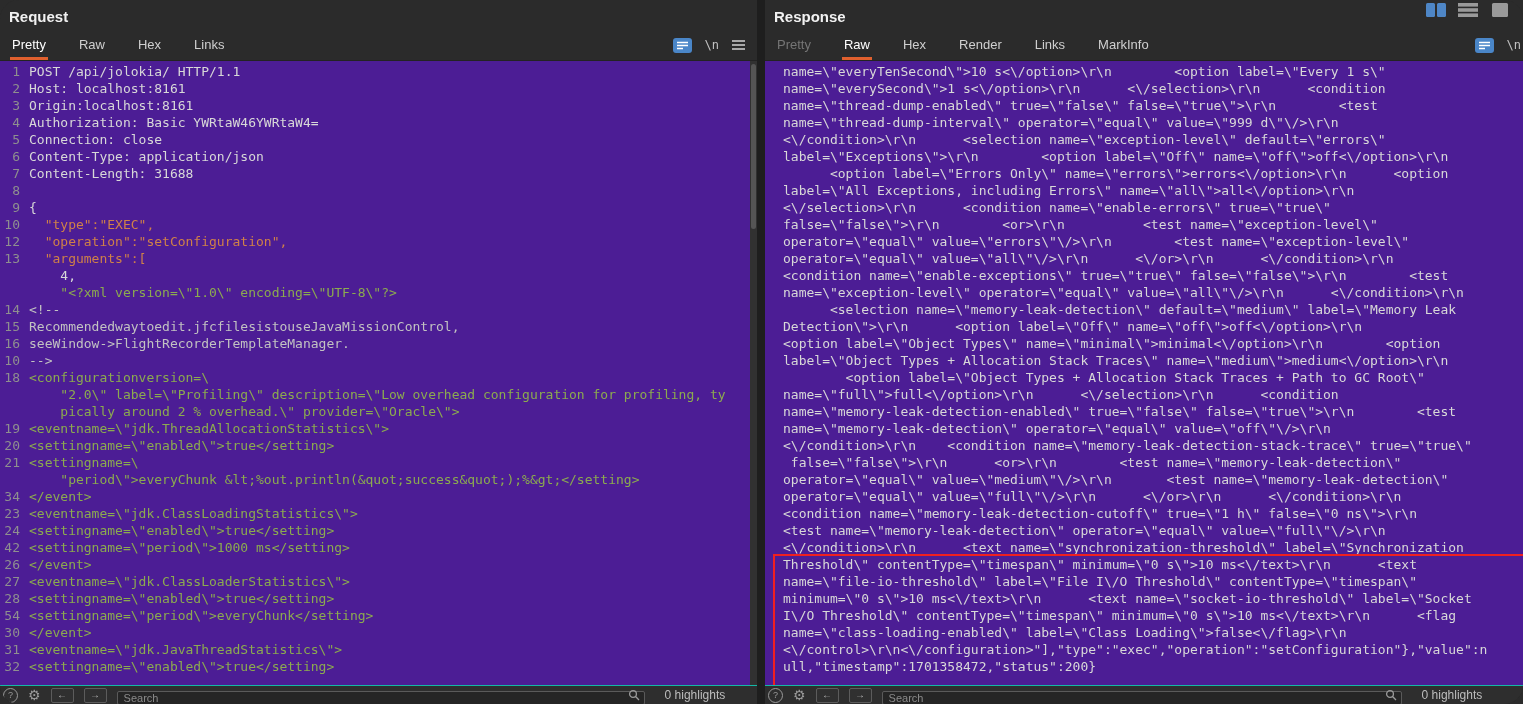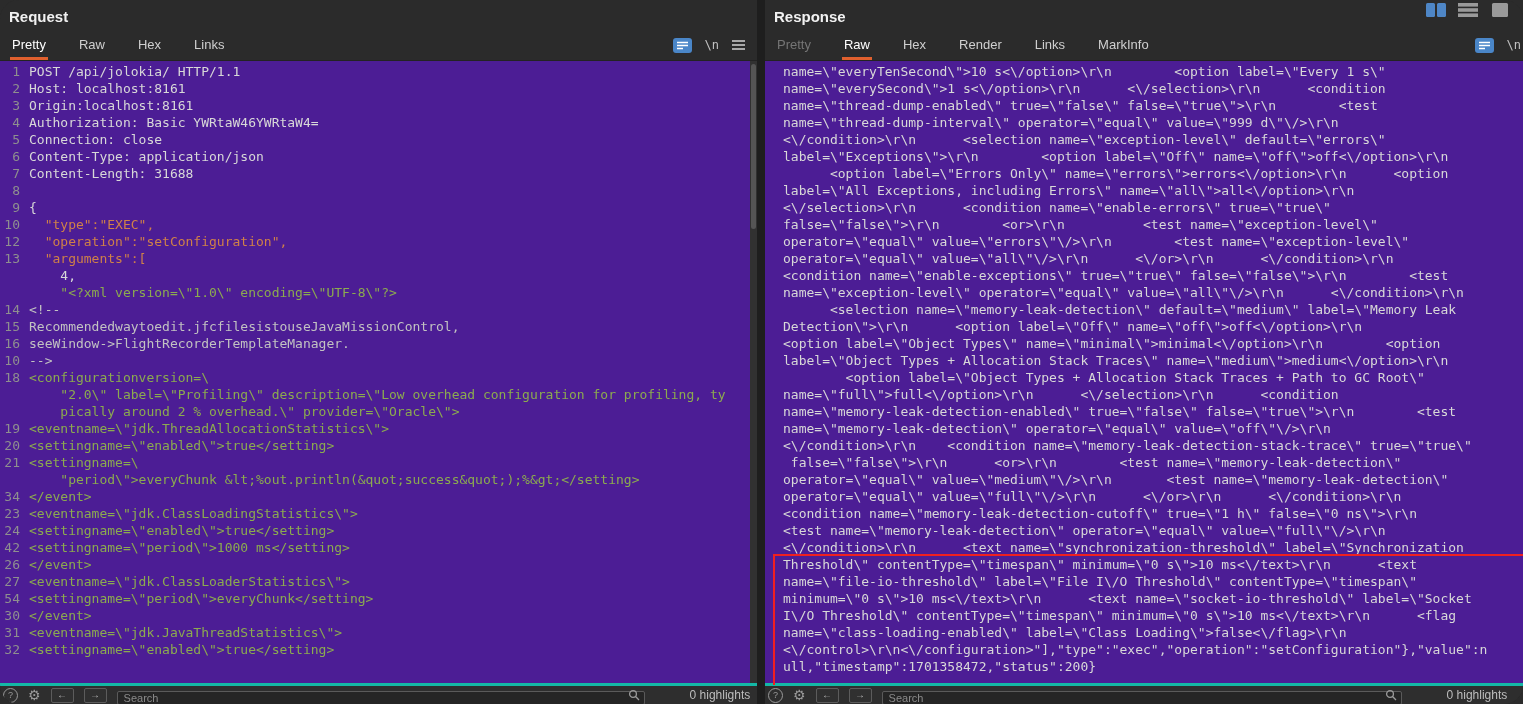--- a/index.html
+++ b/index.html
@@ -36,40 +36,40 @@
   #response-editor .row{padding-left:18px;}
 
   .redbox{position:absolute;left:8px;right:5px;top:493px;height:131px;border:2px solid #ef2020;
           pointer-events:none;z-index:5;}
 
   .vscroll{position:absolute;right:0;top:61px;bottom:19px;width:7px;background:#313131;}
   .vthumb{position:absolute;left:1px;width:5px;background:#555555;border-radius:3px;}
   #request-panel .vthumb{top:3px;height:165px;}
   #response-panel .vthumb{bottom:4px;height:158px;}
 
-  .searchbar{position:absolute;left:0;right:0;bottom:0;height:18px;background:#2e2e2e;border-top:3px solid #14b8a6;
+  .searchbar{position:absolute;left:0;right:0;bottom:0;height:18px;background:#2e2e2e;border-top:1px solid #14b8a6;
              display:flex;align-items:center;gap:10px;padding-left:3px;}
   .help-icon{width:13px;height:13px;border:1px solid #9a9a9a;border-radius:50%;color:#9a9a9a;
              font-size:9px;line-height:12px;text-align:center;flex:none;cursor:pointer;}
   .help-icon::before{content:"?";}
   .gear-icon{color:#9a9a9a;font-size:14px;line-height:14px;flex:none;cursor:pointer;}
   .gear-icon::before{content:"⚙";}
   .navbtn{width:21px;height:13px;border:1px solid #5c5c5c;border-radius:2px;color:#b5b5b5;font-size:10px;
           line-height:12px;text-align:center;flex:none;cursor:pointer;background:#303030;}
   .prev-btn::before{content:"←";}
   .next-btn::before{content:"→";}
   .search-wrap{position:relative;height:14px;flex:none;}
   #request-panel .search-wrap{width:528px;}
   #response-panel .search-wrap{width:520px;}
   .search-input{width:100%;height:14px;box-sizing:border-box;background:#252525;border:1px solid #5a5a5a;
                 border-radius:2px;color:#d0d0d0;font-size:11px;padding:0 20px 0 6px;outline:none;
                 font-family:"Liberation Sans",sans-serif;}
   .search-input::placeholder{color:#8a8a8a;}
   .mag{position:absolute;right:5px;top:1px;}
-  .highlights{font-size:12px;color:#bdbdbd;margin-left:35px;white-space:nowrap;}
+  .highlights{font-size:12px;color:#bdbdbd;margin-left:10px;white-space:nowrap;}
 
   .layout-buttons{position:absolute;top:3px;right:13px;display:flex;gap:12px;z-index:10;}
   .layout-btn{width:20px;height:14px;cursor:pointer;}
 </style>
 </head>
 <body>
 
 <div class="app">
 
   <div class="layout-buttons">
@@ -142,20 +142,21 @@
         <div class="row"><span class="ln">19</span><span class="code green">&lt;eventname=\"jdk.ThreadAllocationStatistics\"&gt;</span></div>
         <div class="row"><span class="ln">20</span><span class="code green">&lt;settingname=\"enabled\"&gt;true&lt;/setting&gt;</span></div>
         <div class="row"><span class="ln">21</span><span class="code green">&lt;settingname=\</span></div>
         <div class="row"><span class="ln"></span><span class="code green">    "period\"&gt;everyChunk &amp;lt;%out.println(&amp;quot;success&amp;quot;);%&amp;gt;&lt;/setting&gt;</span></div>
         <div class="row"><span class="ln">34</span><span class="code green">&lt;/event&gt;</span></div>
         <div class="row"><span class="ln">23</span><span class="code green">&lt;eventname=\"jdk.ClassLoadingStatistics\"&gt;</span></div>
         <div class="row"><span class="ln">24</span><span class="code green">&lt;settingname=\"enabled\"&gt;true&lt;/setting&gt;</span></div>
         <div class="row"><span class="ln">42</span><span class="code green">&lt;settingname=\"period\"&gt;1000 ms&lt;/setting&gt;</span></div>
         <div class="row"><span class="ln">26</span><span class="code green">&lt;/event&gt;</span></div>
         <div class="row"><span class="ln">27</span><span class="code green">&lt;eventname=\"jdk.ClassLoaderStatistics\"&gt;</span></div>
+        <div class="row"><span class="ln">28</span><span class="code green">&lt;settingname=\"enabled\"&gt;true&lt;/setting&gt;</span></div>
         <div class="row"><span class="ln">54</span><span class="code green">&lt;settingname=\"period\"&gt;everyChunk&lt;/setting&gt;</span></div>
         <div class="row"><span class="ln">30</span><span class="code green">&lt;/event&gt;</span></div>
         <div class="row"><span class="ln">31</span><span class="code green">&lt;eventname=\"jdk.JavaThreadStatistics\"&gt;</span></div>
         <div class="row"><span class="ln">32</span><span class="code green">&lt;settingname=\"enabled\"&gt;true&lt;/setting&gt;</span></div>
       </div>
 
     <div class="vscroll">
         <div class="vthumb"></div>
       </div>
 

